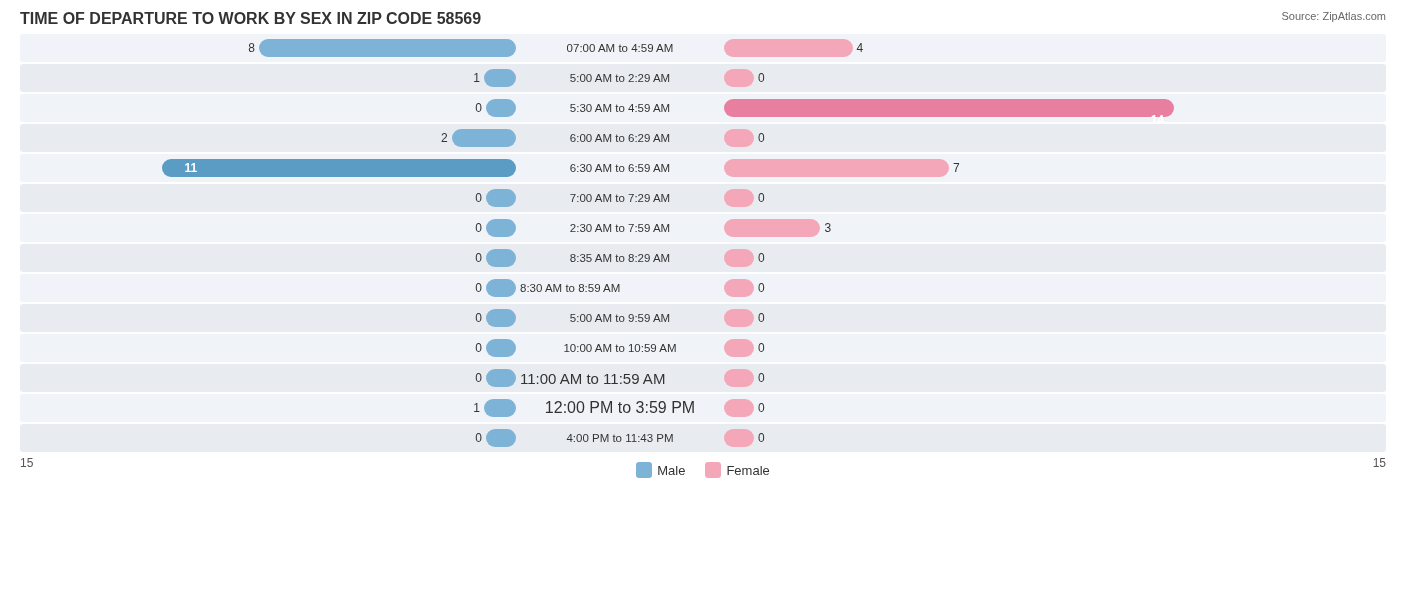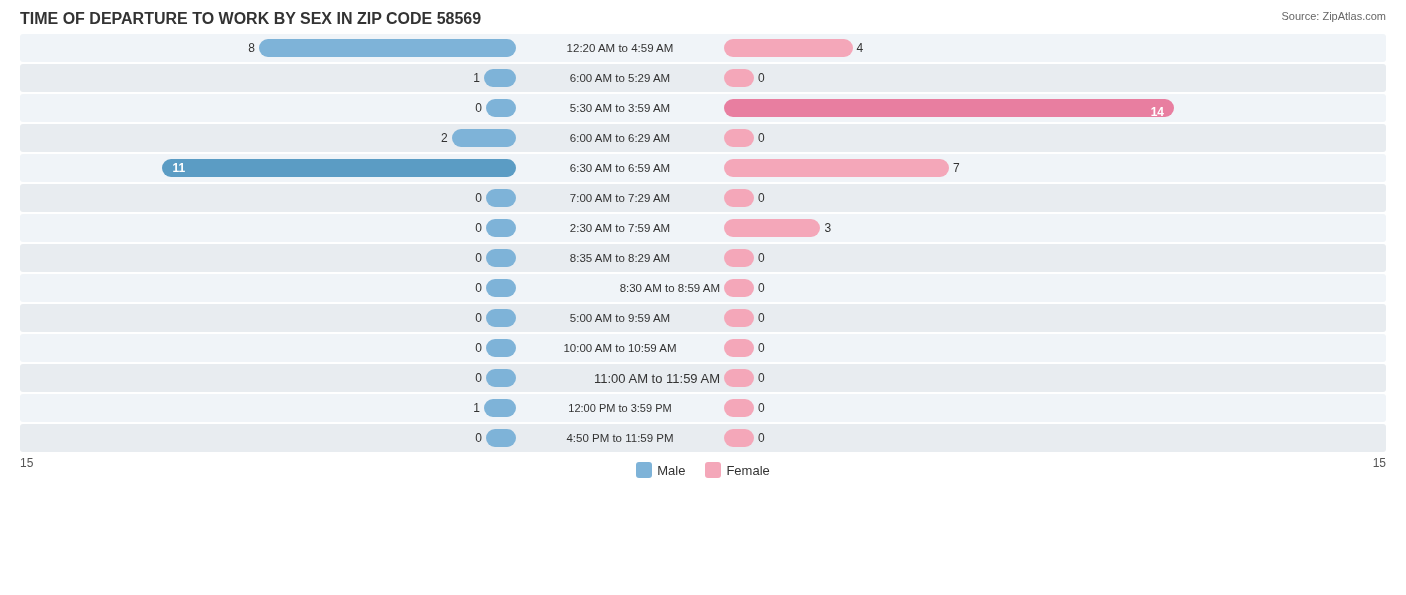--- a/index.html
+++ b/index.html
@@ -93,66 +93,66 @@
 <div class="chart-container">
   <div class="chart-title">TIME OF DEPARTURE TO WORK BY SEX IN ZIP CODE 58569</div>
   <div class="source-text">Source: ZipAtlas.com</div>
 
   <div id="chart-area">
       <div class="bar-row" style="background: rgb(240, 244, 248);">
         <div class="left-section" style="width: 500px; display: flex; align-items: center; justify-content: flex-end; padding-right: 4px; flex-shrink: 0;">
           <span class="left-value" style="font-size: 12px; color: rgb(51, 51, 51); margin-right: 4px; min-width: 20px; text-align: right;">8</span>
           <div style="height: 18px; background: rgb(126, 179, 216); border-radius: 9px; width: 257.143px; flex-shrink: 0;"></div>
         </div>
-        <div class="label-section" style="width: 200px; text-align: center; font-size: 11.5px; color: rgb(51, 51, 51); flex-shrink: 0; z-index: 2;">12:20 AM to 4:59 AM</div>
+        <div class="label-section" style="width: 200px; text-align: center; font-size: 11.5px; color: rgb(51, 51, 51); flex-shrink: 0; z-index: 2;">07:00 AM to 4:59 AM</div>
         <div style="flex: 1 1 0%; display: flex; align-items: center; padding-left: 4px;">
           <div style="height: 18px; background: rgb(244, 167, 185); border-radius: 9px; width: 128.571px; flex-shrink: 0; position: relative;"></div>
           <span style="font-size: 12px; color: rgb(51, 51, 51); margin-left: 4px; white-space: nowrap;">4</span>
         </div>
       </div>
       <div class="bar-row" style="background: rgb(232, 236, 240);">
         <div class="left-section" style="width: 500px; display: flex; align-items: center; justify-content: flex-end; padding-right: 4px; flex-shrink: 0;">
           <span class="left-value" style="font-size: 12px; color: rgb(51, 51, 51); margin-right: 4px; min-width: 20px; text-align: right;">1</span>
           <div style="height: 18px; background: rgb(126, 179, 216); border-radius: 9px; width: 32.1429px; flex-shrink: 0;"></div>
         </div>
-        <div class="label-section" style="width: 200px; text-align: center; font-size: 11.5px; color: rgb(51, 51, 51); flex-shrink: 0; z-index: 2;">6:00 AM to 5:29 AM</div>
-        <div style="flex: 1 1 0%; display: flex; align-items: center; padding-left: 4px;">
-          <div style="height: 18px; background: rgb(244, 167, 185); border-radius: 9px; width: 30px; flex-shrink: 0; position: relative;"></div>
-          <span style="font-size: 12px; color: rgb(51, 51, 51); margin-left: 4px; white-space: nowrap;">0</span>
-        </div>
-      </div>
-      <div class="bar-row" style="background: rgb(240, 244, 248);">
-        <div class="left-section" style="width: 500px; display: flex; align-items: center; justify-content: flex-end; padding-right: 4px; flex-shrink: 0;">
-          <span class="left-value" style="font-size: 12px; color: rgb(51, 51, 51); margin-right: 4px; min-width: 20px; text-align: right;">0</span>
-          <div style="height: 18px; background: rgb(126, 179, 216); border-radius: 9px; width: 30px; flex-shrink: 0;"></div>
-        </div>
-        <div class="label-section" style="width: 200px; text-align: center; font-size: 11.5px; color: rgb(51, 51, 51); flex-shrink: 0; z-index: 2;">5:30 AM to 3:59 AM</div>
+        <div class="label-section" style="width: 200px; text-align: center; font-size: 11.5px; color: rgb(51, 51, 51); flex-shrink: 0; z-index: 2;">5:00 AM to 2:29 AM</div>
+        <div style="flex: 1 1 0%; display: flex; align-items: center; padding-left: 4px;">
+          <div style="height: 18px; background: rgb(244, 167, 185); border-radius: 9px; width: 30px; flex-shrink: 0; position: relative;"></div>
+          <span style="font-size: 12px; color: rgb(51, 51, 51); margin-left: 4px; white-space: nowrap;">0</span>
+        </div>
+      </div>
+      <div class="bar-row" style="background: rgb(240, 244, 248);">
+        <div class="left-section" style="width: 500px; display: flex; align-items: center; justify-content: flex-end; padding-right: 4px; flex-shrink: 0;">
+          <span class="left-value" style="font-size: 12px; color: rgb(51, 51, 51); margin-right: 4px; min-width: 20px; text-align: right;">0</span>
+          <div style="height: 18px; background: rgb(126, 179, 216); border-radius: 9px; width: 30px; flex-shrink: 0;"></div>
+        </div>
+        <div class="label-section" style="width: 200px; text-align: center; font-size: 11.5px; color: rgb(51, 51, 51); flex-shrink: 0; z-index: 2;">5:30 AM to 4:59 AM</div>
         <div style="flex: 1 1 0%; display: flex; align-items: center; padding-left: 4px;">
           <div style="height: 18px; background: rgb(232, 126, 160); border-radius: 9px; width: 450px; flex-shrink: 0; position: relative;">
-            <span style="color: rgb(255, 255, 255); font-size: 12px; font-weight: bold; position: absolute; right: 10px; line-height: 18px; top: 4px;">14</span>
+            <span style="color: rgb(255, 255, 255); font-size: 12px; font-weight: bold; position: absolute; right: 10px; line-height: 18px; top: 12px;">14</span>
           </div>
           <span style="font-size: 12px; color: rgb(51, 51, 51); margin-left: 4px; white-space: nowrap;"></span>
         </div>
       </div>
       <div class="bar-row" style="background: rgb(232, 236, 240);">
         <div class="left-section" style="width: 500px; display: flex; align-items: center; justify-content: flex-end; padding-right: 4px; flex-shrink: 0;">
           <span class="left-value" style="font-size: 12px; color: rgb(51, 51, 51); margin-right: 4px; min-width: 20px; text-align: right;">2</span>
           <div style="height: 18px; background: rgb(126, 179, 216); border-radius: 9px; width: 64.2857px; flex-shrink: 0;"></div>
         </div>
         <div class="label-section" style="width: 200px; text-align: center; font-size: 11.5px; color: rgb(51, 51, 51); flex-shrink: 0; z-index: 2;">6:00 AM to 6:29 AM</div>
         <div style="flex: 1 1 0%; display: flex; align-items: center; padding-left: 4px;">
           <div style="height: 18px; background: rgb(244, 167, 185); border-radius: 9px; width: 30px; flex-shrink: 0; position: relative;"></div>
           <span style="font-size: 12px; color: rgb(51, 51, 51); margin-left: 4px; white-space: nowrap;">0</span>
         </div>
       </div>
       <div class="bar-row" style="background: rgb(240, 244, 248);">
         <div class="left-section" style="width: 500px; display: flex; align-items: center; justify-content: flex-end; padding-right: 4px; flex-shrink: 0;">
           <span class="left-value" style="font-size: 12px; color: rgb(51, 51, 51); margin-right: 4px; min-width: 20px; text-align: right;"></span>
           <div style="height: 18px; background: rgb(91, 156, 196); border-radius: 9px; width: 353.571px; flex-shrink: 0;">
-            <span style="color: rgb(255, 255, 255); font-size: 12px; font-weight: bold; padding-left: 10px; line-height: 18px; display: block;">11</span>
+            <span style="color: rgb(255, 255, 255); font-size: 12px; font-weight: bold; padding-left: 22px; line-height: 18px; display: block;">11</span>
           </div>
         </div>
         <div class="label-section" style="width: 200px; text-align: center; font-size: 11.5px; color: rgb(51, 51, 51); flex-shrink: 0; z-index: 2;">6:30 AM to 6:59 AM</div>
         <div style="flex: 1 1 0%; display: flex; align-items: center; padding-left: 4px;">
           <div style="height: 18px; background: rgb(244, 167, 185); border-radius: 9px; width: 225px; flex-shrink: 0; position: relative;"></div>
           <span style="font-size: 12px; color: rgb(51, 51, 51); margin-left: 4px; white-space: nowrap;">7</span>
         </div>
       </div>
       <div class="bar-row" style="background: rgb(232, 236, 240);">
         <div class="left-section" style="width: 500px; display: flex; align-items: center; justify-content: flex-end; padding-right: 4px; flex-shrink: 0;">
@@ -185,21 +185,21 @@
         <div style="flex: 1 1 0%; display: flex; align-items: center; padding-left: 4px;">
           <div style="height: 18px; background: rgb(244, 167, 185); border-radius: 9px; width: 30px; flex-shrink: 0; position: relative;"></div>
           <span style="font-size: 12px; color: rgb(51, 51, 51); margin-left: 4px; white-space: nowrap;">0</span>
         </div>
       </div>
       <div class="bar-row" style="background: rgb(240, 244, 248);">
         <div class="left-section" style="width: 500px; display: flex; align-items: center; justify-content: flex-end; padding-right: 4px; flex-shrink: 0;">
           <span class="left-value" style="font-size: 12px; color: rgb(51, 51, 51); margin-right: 4px; min-width: 20px; text-align: right;">0</span>
           <div style="height: 18px; background: rgb(126, 179, 216); border-radius: 9px; width: 30px; flex-shrink: 0;"></div>
         </div>
-        <div class="label-section" style="width: 200px; text-align: right; font-size: 11.5px; color: rgb(51, 51, 51); flex-shrink: 0; z-index: 2;">8:30 AM to 8:59 AM</div>
+        <div class="label-section" style="width: 200px; text-align: left; font-size: 11.5px; color: rgb(51, 51, 51); flex-shrink: 0; z-index: 2;">8:30 AM to 8:59 AM</div>
         <div style="flex: 1 1 0%; display: flex; align-items: center; padding-left: 4px;">
           <div style="height: 18px; background: rgb(244, 167, 185); border-radius: 9px; width: 30px; flex-shrink: 0; position: relative;"></div>
           <span style="font-size: 12px; color: rgb(51, 51, 51); margin-left: 4px; white-space: nowrap;">0</span>
         </div>
       </div>
       <div class="bar-row" style="background: rgb(232, 236, 240);">
         <div class="left-section" style="width: 500px; display: flex; align-items: center; justify-content: flex-end; padding-right: 4px; flex-shrink: 0;">
           <span class="left-value" style="font-size: 12px; color: rgb(51, 51, 51); margin-right: 4px; min-width: 20px; text-align: right;">0</span>
           <div style="height: 18px; background: rgb(126, 179, 216); border-radius: 9px; width: 30px; flex-shrink: 0;"></div>
         </div>
@@ -218,43 +218,43 @@
         <div style="flex: 1 1 0%; display: flex; align-items: center; padding-left: 4px;">
           <div style="height: 18px; background: rgb(244, 167, 185); border-radius: 9px; width: 30px; flex-shrink: 0; position: relative;"></div>
           <span style="font-size: 12px; color: rgb(51, 51, 51); margin-left: 4px; white-space: nowrap;">0</span>
         </div>
       </div>
       <div class="bar-row" style="background: rgb(232, 236, 240);">
         <div class="left-section" style="width: 500px; display: flex; align-items: center; justify-content: flex-end; padding-right: 4px; flex-shrink: 0;">
           <span class="left-value" style="font-size: 12px; color: rgb(51, 51, 51); margin-right: 4px; min-width: 20px; text-align: right;">0</span>
           <div style="height: 18px; background: rgb(126, 179, 216); border-radius: 9px; width: 30px; flex-shrink: 0;"></div>
         </div>
-        <div class="label-section" style="width: 200px; text-align: right; font-size: 13px; color: rgb(51, 51, 51); flex-shrink: 0; z-index: 2;">11:00 AM to 11:59 AM</div>
+        <div class="label-section" style="width: 200px; text-align: left; font-size: 15px; color: rgb(51, 51, 51); flex-shrink: 0; z-index: 2;">11:00 AM to 11:59 AM</div>
         <div style="flex: 1 1 0%; display: flex; align-items: center; padding-left: 4px;">
           <div style="height: 18px; background: rgb(244, 167, 185); border-radius: 9px; width: 30px; flex-shrink: 0; position: relative;"></div>
           <span style="font-size: 12px; color: rgb(51, 51, 51); margin-left: 4px; white-space: nowrap;">0</span>
         </div>
       </div>
       <div class="bar-row" style="background: rgb(240, 244, 248);">
         <div class="left-section" style="width: 500px; display: flex; align-items: center; justify-content: flex-end; padding-right: 4px; flex-shrink: 0;">
           <span class="left-value" style="font-size: 12px; color: rgb(51, 51, 51); margin-right: 4px; min-width: 20px; text-align: right;">1</span>
           <div style="height: 18px; background: rgb(126, 179, 216); border-radius: 9px; width: 32.1429px; flex-shrink: 0;"></div>
         </div>
-        <div class="label-section" style="width: 200px; text-align: center; font-size: 11px; color: rgb(51, 51, 51); flex-shrink: 0; z-index: 2;">12:00 PM to 3:59 PM</div>
-        <div style="flex: 1 1 0%; display: flex; align-items: center; padding-left: 4px;">
-          <div style="height: 18px; background: rgb(244, 167, 185); border-radius: 9px; width: 30px; flex-shrink: 0; position: relative;"></div>
-          <span style="font-size: 12px; color: rgb(51, 51, 51); margin-left: 4px; white-space: nowrap;">0</span>
-        </div>
-      </div>
-      <div class="bar-row" style="background: rgb(232, 236, 240);">
-        <div class="left-section" style="width: 500px; display: flex; align-items: center; justify-content: flex-end; padding-right: 4px; flex-shrink: 0;">
-          <span class="left-value" style="font-size: 12px; color: rgb(51, 51, 51); margin-right: 4px; min-width: 20px; text-align: right;">0</span>
-          <div style="height: 18px; background: rgb(126, 179, 216); border-radius: 9px; width: 30px; flex-shrink: 0;"></div>
-        </div>
-        <div class="label-section" style="width: 200px; text-align: center; font-size: 11.5px; color: rgb(51, 51, 51); flex-shrink: 0; z-index: 2;">4:50 PM to 11:59 PM</div>
+        <div class="label-section" style="width: 200px; text-align: center; font-size: 16px; color: rgb(51, 51, 51); flex-shrink: 0; z-index: 2;">12:00 PM to 3:59 PM</div>
+        <div style="flex: 1 1 0%; display: flex; align-items: center; padding-left: 4px;">
+          <div style="height: 18px; background: rgb(244, 167, 185); border-radius: 9px; width: 30px; flex-shrink: 0; position: relative;"></div>
+          <span style="font-size: 12px; color: rgb(51, 51, 51); margin-left: 4px; white-space: nowrap;">0</span>
+        </div>
+      </div>
+      <div class="bar-row" style="background: rgb(232, 236, 240);">
+        <div class="left-section" style="width: 500px; display: flex; align-items: center; justify-content: flex-end; padding-right: 4px; flex-shrink: 0;">
+          <span class="left-value" style="font-size: 12px; color: rgb(51, 51, 51); margin-right: 4px; min-width: 20px; text-align: right;">0</span>
+          <div style="height: 18px; background: rgb(126, 179, 216); border-radius: 9px; width: 30px; flex-shrink: 0;"></div>
+        </div>
+        <div class="label-section" style="width: 200px; text-align: center; font-size: 11.5px; color: rgb(51, 51, 51); flex-shrink: 0; z-index: 2;">4:00 PM to 11:43 PM</div>
         <div style="flex: 1 1 0%; display: flex; align-items: center; padding-left: 4px;">
           <div style="height: 18px; background: rgb(244, 167, 185); border-radius: 9px; width: 30px; flex-shrink: 0; position: relative;"></div>
           <span style="font-size: 12px; color: rgb(51, 51, 51); margin-left: 4px; white-space: nowrap;">0</span>
         </div>
       </div>
     </div>
 
   <div style="display:flex; justify-content:space-between; padding: 2px 0; margin-top:2px;">
     <span style="font-size:12px;color:#555;">15</span>
     <div class="legend">

